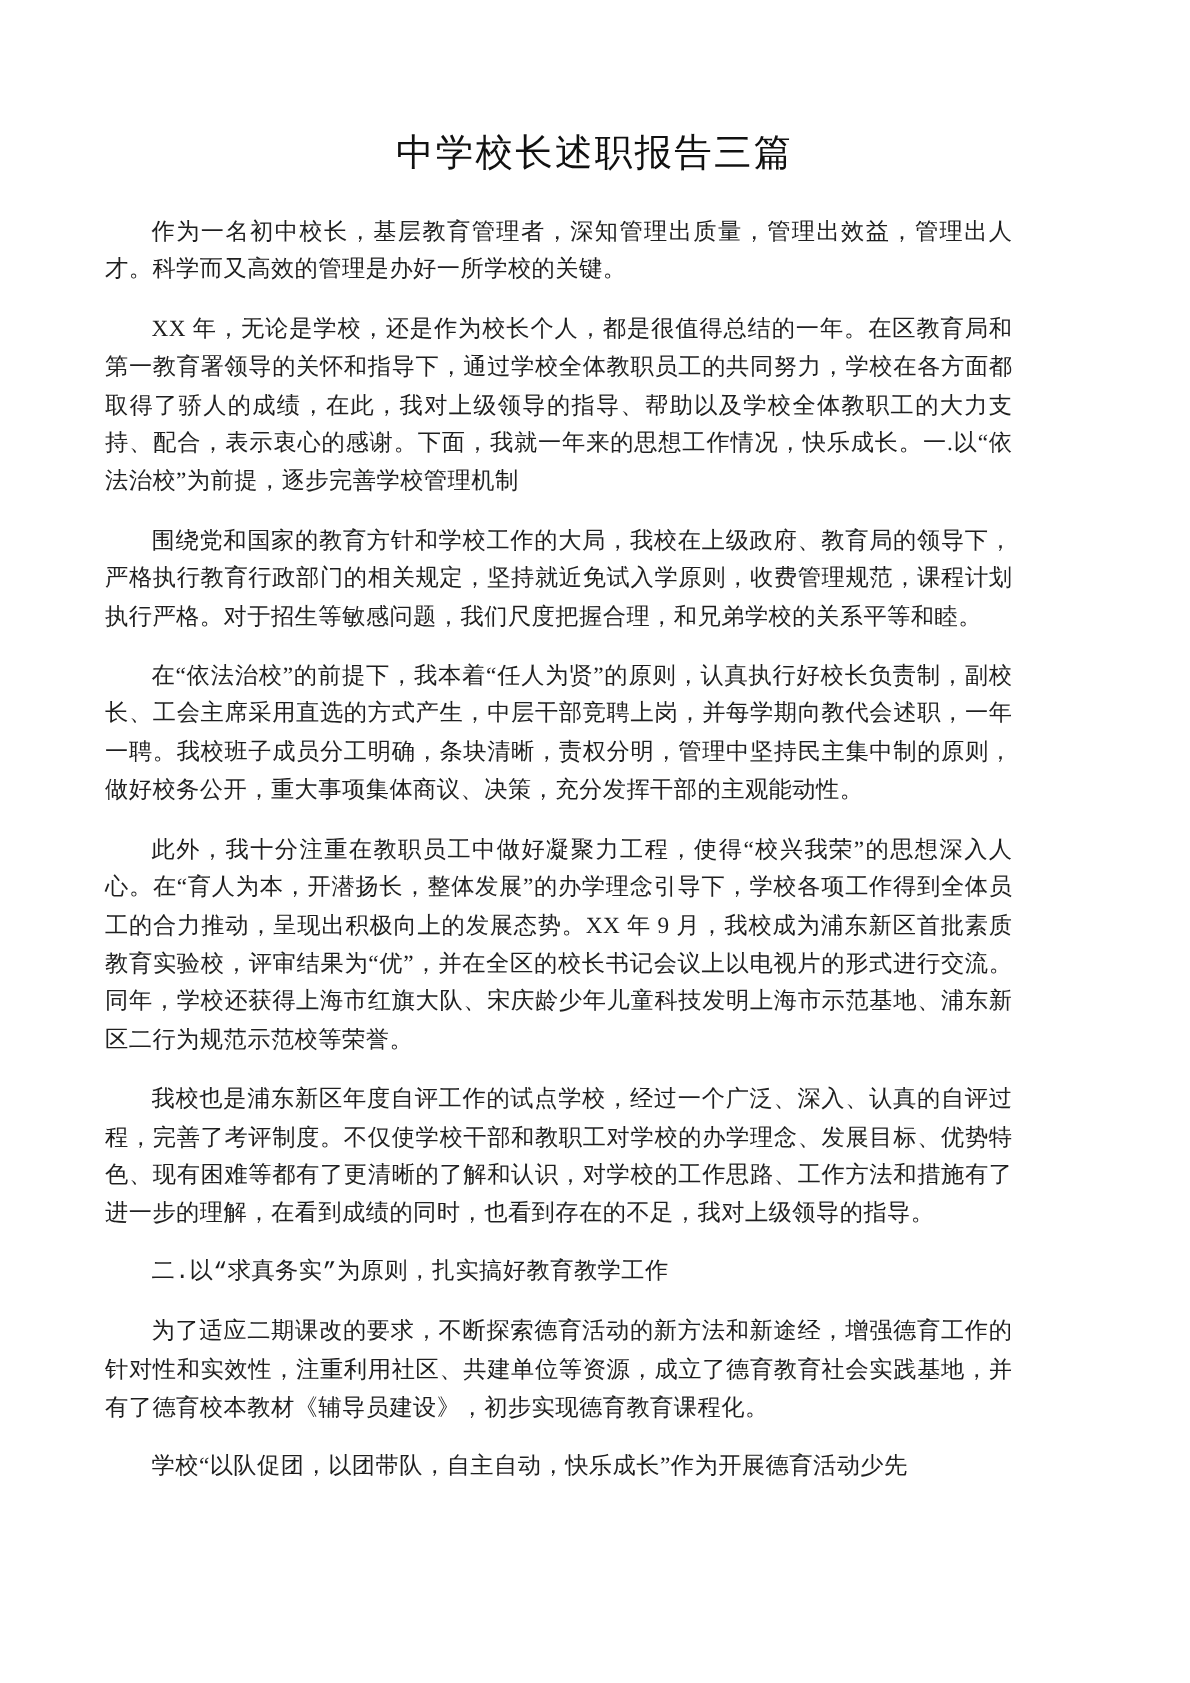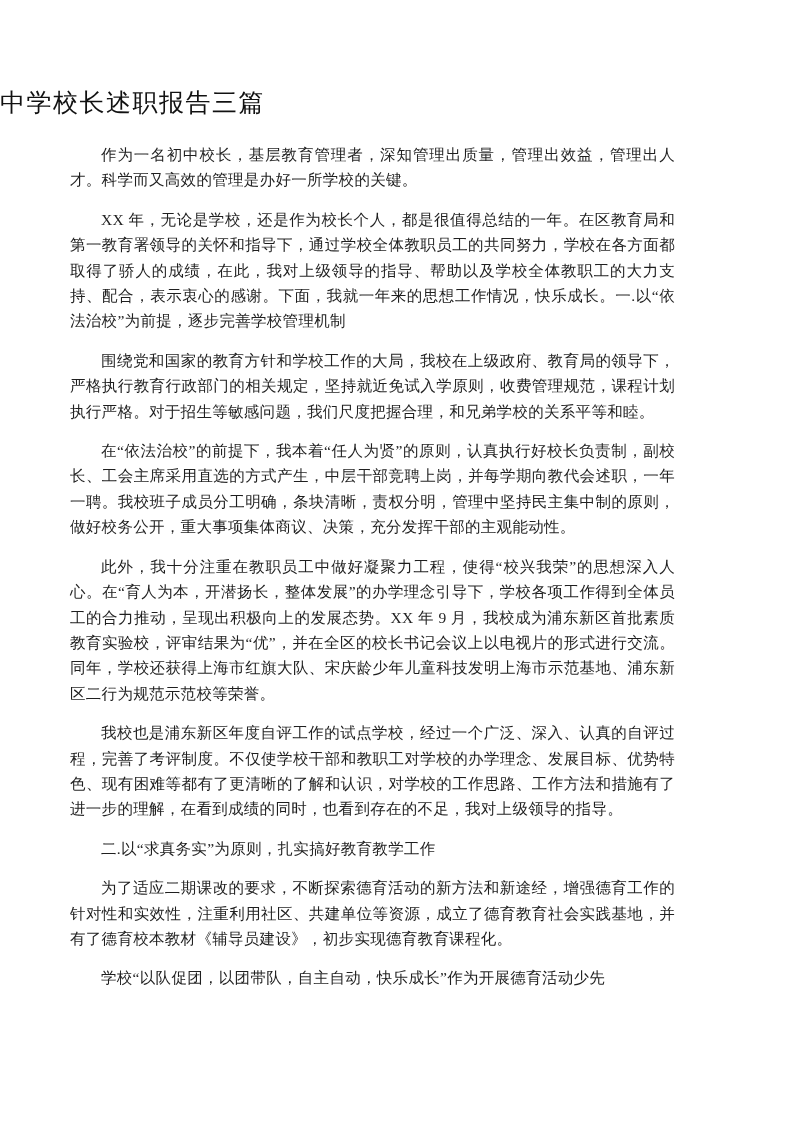--- a/index.html
+++ b/index.html
@@ -20,21 +20,21 @@
     width: 793px;
     height: 1122px;
     box-sizing: border-box;
     padding: 0;
     position: relative;
     background: #ffffff;
   }
   .doc-title {
     font-size: 25px;
     line-height: 34px;
-    text-align: left;
+    text-align: center;
     font-weight: normal;
     letter-spacing: 1.5px;
     margin: 0;
     padding-top: 86px;
     padding-bottom: 0;
     color: #111111;
     font-family: "Liberation Serif", "DejaVu Serif", serif;
   }
   .body-block {
     margin-top: 22px;
@@ -53,20 +53,21 @@
     word-break: break-all;
   }
   p.heading {
     font-size: 15.5px;
     line-height: 25.4px;
     margin: 0 0 14px 0;
     text-indent: 2em;
     text-align: left;
     letter-spacing: 0.3px;
     color: #1f1f1f;
+    font-family: Liberation Mono, monospace;
   }
   p.last-para {
     margin-bottom: 0;
   }
 </style>
 </head>
 <body>
 
 <div class="page">
 

